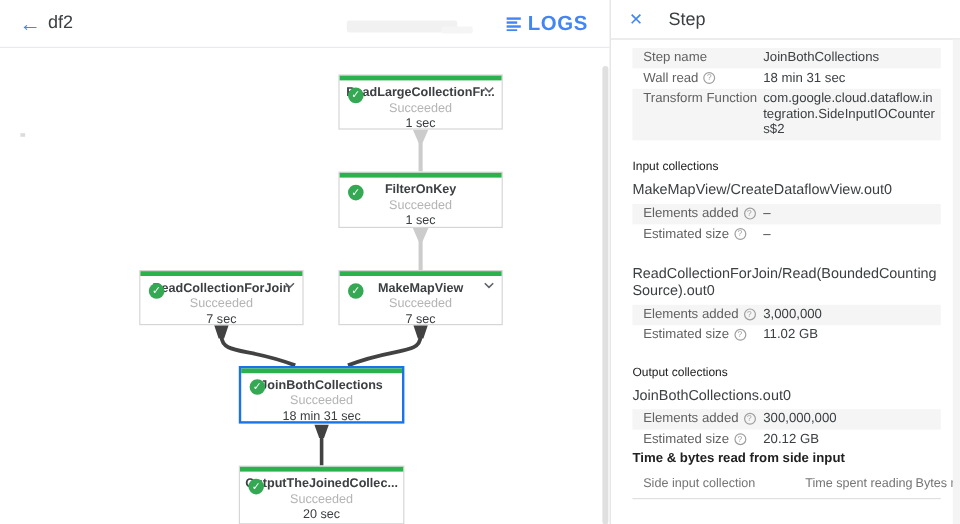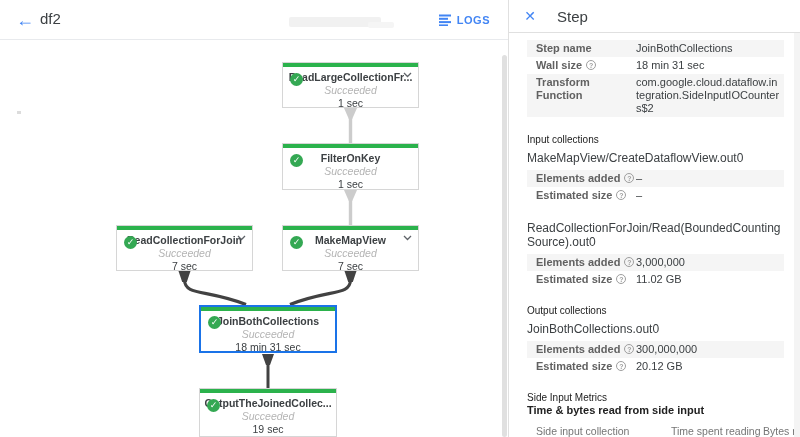--- a/index.html
+++ b/index.html
@@ -8,52 +8,52 @@
 
   
   #graph-panel { position:absolute; left:0; top:0; width:508px; height:437px; background:#fff; }
   #topbar { position:absolute; left:0; top:0; width:508px; height:40px; background:#fff;
     border-bottom:1px solid #e8eaed; }
   #back-btn { position:absolute; left:14px; top:9px; width:22px; height:22px; color:#4285f4;
     font-size:18px; line-height:22px; text-align:center; cursor:pointer; }
   #job-title { position:absolute; left:40px; top:10px; font-size:15px; color:#3c4043; }
   .faded-pill { position:absolute; background:#f1f1f1; border-radius:2px; }
   #logs-btn { position:absolute; right:18px; top:11px; height:18px; display:flex; align-items:center;
-    gap:5px; color:#4285f4; font-size:11px; font-weight:bold; letter-spacing:.5px; cursor:pointer; }
+    gap:5px; color:#4285f4; font-size:17px; font-weight:bold; letter-spacing:.5px; cursor:pointer; }
   #graph-scrollbar { position:absolute; right:1px; top:55px; bottom:0; width:5px;
     background:#e0e0e0; border-radius:3px; }
   #graph-dot { position:absolute; left:17px; top:71px; width:4px; height:3px; background:#dcdcdc; }
 
   #graph-area { position:absolute; left:0; top:40px; width:508px; height:397px; }
   #edges { position:absolute; left:0; top:0; }
 
   .node { position:absolute; background:#fff; border:1px solid #d6d6d6; text-align:center; cursor:pointer; }
   .node.selected { border:2px solid #1a73e8; }
   .nbar { height:4px; background:#2bb24c; }
   .ncheck { position:absolute; left:7px; top:10px; width:13px; height:13px; border-radius:50%;
     background:#34a853; color:#fff; font-size:9px; line-height:13px; text-align:center; font-weight:bold; }
   .node.selected .ncheck { top:9px; }
   .ntitle { margin-top:4px; font-size:10.5px; font-weight:bold; color:#3c4043; white-space:nowrap; }
-  .nstatus { font-size:10.5px; color:#b4b4b4; margin-top:1px;font-style:italic; }
+  .nstatus { font-size:10.5px; color:#b4b4b4; margin-top:1px; }
   .ntime { font-size:10.5px; color:#3c4043; margin-top:1px; }
   .nchev { position:absolute; right:6px; top:9px; cursor:pointer; }
 
   
   #detail-panel { position:absolute; left:508px; top:0; width:292px; height:437px; background:#fff;
     border-left:1px solid #e0e0e0; }
   #panel-header { height:33px; border-bottom:1px solid #e0e0e0; display:flex; align-items:center; }
   #close-btn { margin-left:13px; color:#4285f4; font-size:14px; width:16px; text-align:center; cursor:pointer; }
   #panel-title { margin-left:19px; font-size:15px; color:#3c4043; }
   #panel-scrollbar { position:absolute; right:0; top:33px; bottom:0; width:6px; background:#f4f4f4; }
   #panel-content { position:absolute; left:0; top:33px; right:6px; bottom:0; overflow:hidden;
     padding:7px 10px 0 18px; font-size:11px; }
 
   .kv-row { display:flex; padding:2px 0 2px 9px; line-height:13px; }
   .kv-row.shaded { background:#f5f5f5; }
-  .kv-label { width:100px; flex:none; font-weight:bold; color:#616161; }
+  .kv-label { width:100px; flex:none; font-weight:normal; color:#616161; }
   .kv-value { flex:1; color:#3c4043; word-break:break-all; padding-right:4px; }
   .help-icon { display:inline-block; width:10px; height:10px; border:1px solid #9e9e9e; border-radius:50%;
     color:#9e9e9e; font-size:7px; line-height:9px; text-align:center; margin-left:4px; vertical-align:1px; }
 
   .section-heading { font-size:10px; font-weight:400; color:#212121; margin:17px 0 4px 0; }
   .group-name { font-size:12px; color:#3c4043; margin:10px 0 5px 0; word-break:break-all; }
 
   #sim-sub { font-size:11px; font-weight:bold; color:#212121; margin:1px 0 5px 0; }
   .sim-header { display:flex; color:#757575; font-size:10.5px; padding:4px 0 6px 9px;
     border-bottom:1px solid #e0e0e0; }
@@ -149,21 +149,21 @@
       <div class="ntitle">JoinBothCollections</div>
       <div class="nstatus">Succeeded</div>
       <div class="ntime">18 min 31 sec</div>
     </div>
 
     <div class="node" style="left:199px;top:348px;width:138px;height:49px">
       <div class="nbar"></div>
       <span class="ncheck">✓</span>
       <div class="ntitle">OutputTheJoinedCollec...</div>
       <div class="nstatus">Succeeded</div>
-      <div class="ntime">19 sec</div>
+      <div class="ntime">20 sec</div>
     </div>
   </div>
 
   <div id="graph-scrollbar"></div>
 </div>
 
 <div id="detail-panel">
   <div id="panel-header">
     <div id="close-btn">✕</div>
     <div id="panel-title">Step</div>
@@ -171,21 +171,21 @@
   <div id="panel-scrollbar"></div>
 
   <div id="panel-content">
 
     <div>
       <div class="kv-row shaded">
         <span class="kv-label">Step name</span>
         <span class="kv-value">JoinBothCollections</span>
       </div>
       <div class="kv-row">
-        <span class="kv-label"><span>Wall size</span><span class="help-icon">?</span></span>
+        <span class="kv-label"><span>Wall read</span><span class="help-icon">?</span></span>
         <span class="kv-value">18 min 31 sec</span>
       </div>
       <div class="kv-row shaded">
         <span class="kv-label">Transform Function</span>
         <span class="kv-value">com.google.cloud.dataflow.integration.SideInputIOCounters$2</span>
       </div>
     </div>
 
     <div class="section-heading">Input collections</div>
 
@@ -213,21 +213,20 @@
     <div class="group-name" style="margin-top:6px">JoinBothCollections.out0</div>
     <div class="kv-row shaded">
       <span class="kv-label"><span>Elements added</span><span class="help-icon">?</span></span>
       <span class="kv-value">300,000,000</span>
     </div>
     <div class="kv-row">
       <span class="kv-label"><span>Estimated size</span><span class="help-icon">?</span></span>
       <span class="kv-value">20.12 GB</span>
     </div>
 
-    <div class="section-heading" style="margin-bottom:1px">Side Input Metrics</div>
     <div id="sim-sub">Time &amp; bytes read from side input</div>
     <div class="sim-header">
       <span class="sim-c1">Side input collection</span>
       <span class="sim-c2">Time spent reading</span>
       <span class="sim-c3">Bytes read</span>
     </div>
 
   </div>
 </div>
 

